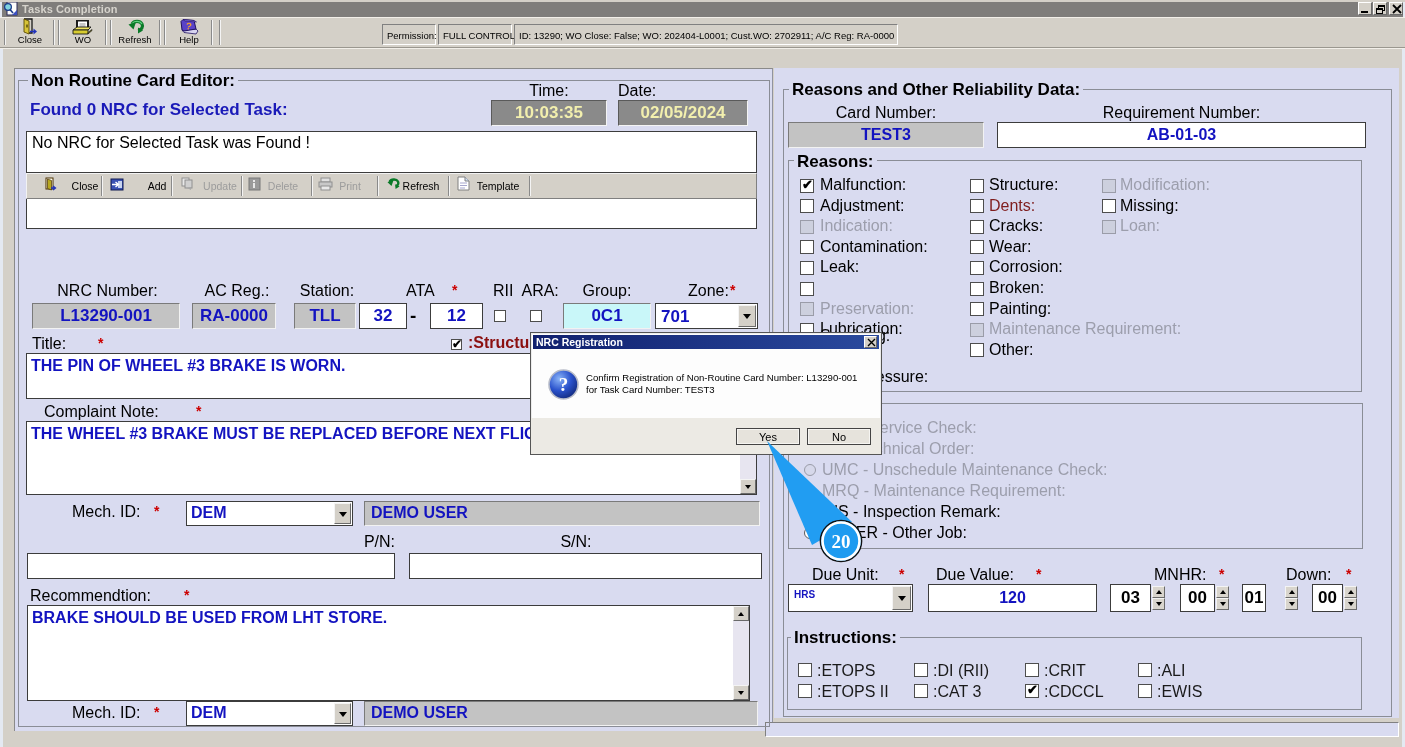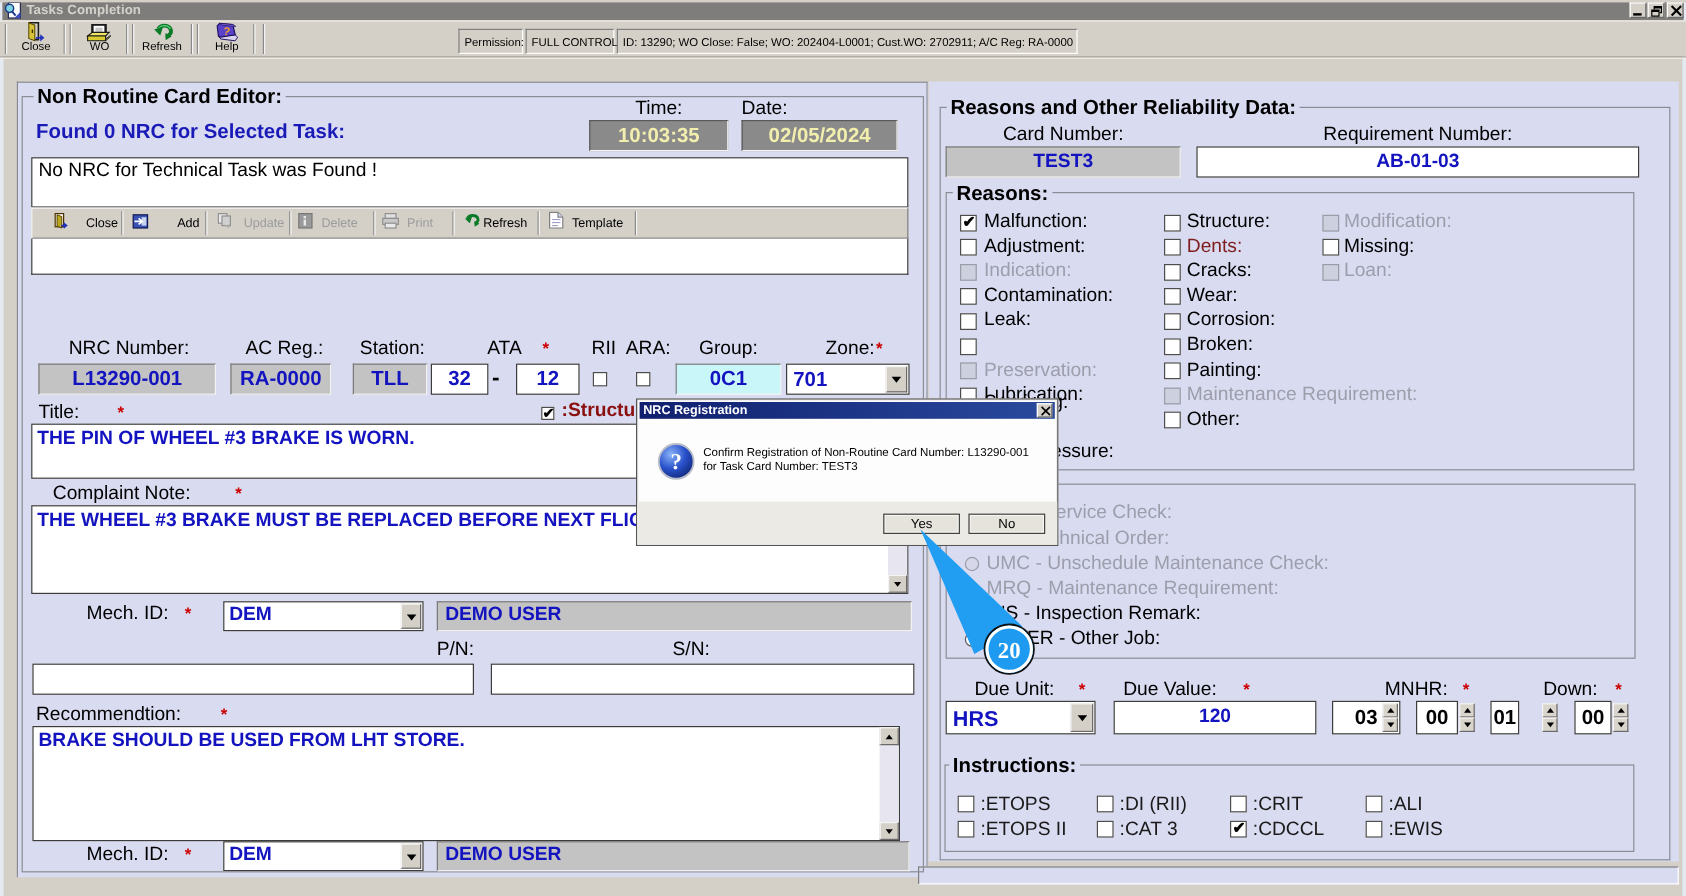--- a/index.html
+++ b/index.html
@@ -125,21 +125,21 @@
 
 <div class="abs gb" style="left:18px;top:80px;width:752px;height:647px;"></div>
 <div class="abs" style="left:28px;top:71px;font-size:17px;font-weight:bold;color:#000;background:#d9dbf0;padding:0 3px;">Non Routine Card Editor:</div>
 <div class="abs" style="left:30px;top:100px;font-size:17px;font-weight:bold;color:#1a1ab8;">Found 0 NRC for Selected Task:</div>
 <div class="abs lbl" style="left:491px;top:82px;width:116px;text-align:center;">Time:</div>
 <div class="abs lbl" style="left:618px;top:82px;width:130px;">Date:</div>
 <div class="abs sunk2" style="left:491px;top:100px;width:116px;height:26px;background:#8a8a8a;color:#f2efae;font-weight:bold;font-size:17px;text-align:center;line-height:24px;">10:03:35</div>
 <div class="abs sunk2" style="left:618px;top:100px;width:130px;height:26px;background:#8a8a8a;color:#f2efae;font-weight:bold;font-size:17px;text-align:center;line-height:24px;">02/05/2024</div>
 
 <div class="abs" style="left:26px;top:131px;width:731px;height:42px;background:#fff;border:1px solid #3c3c3c;"></div>
-<div class="abs" style="left:32px;top:134px;font-size:16px;color:#000;">No NRC for Technical Task was Found !</div>
+<div class="abs" style="left:32px;top:134px;font-size:16px;color:#000;">No NRC for Selected Task was Found !</div>
 
 <div class="abs" style="left:26px;top:173px;width:731px;height:26px;background:#d4d0c8;border:1px solid;border-color:#f2f2f2 #808080 #808080 #f2f2f2;"></div>
 <svg class="abs" style="left:43px;top:177px;" width="14" height="15" viewBox="0 0 14 15">
     <rect x="3" y="1" width="7" height="11" fill="#fffdef" stroke="#4a3000" stroke-width="1"></rect>
     <path d="M4.5 2 L8.5 3.5 L8.5 13 L4.5 11.5 Z" fill="#b8a820" stroke="#4a3000" stroke-width="0.7"></path>
     <path d="M8 11 h4 M10 9 l2.5 2 l-2.5 2" stroke="#2233bb" stroke-width="1.3" fill="none"></path>
   </svg>
 <div class="abs" style="left:53px;top:180px;width:64px;text-align:center;font-size:10.5px;color:#000;">Close</div>
 <svg class="abs" style="left:110px;top:178px;" width="14" height="13" viewBox="0 0 14 13">
     <rect x="1" y="1" width="12" height="11" fill="#3a52b4" stroke="#101a50" stroke-width="1"></rect>
@@ -342,24 +342,24 @@
 
 <div class="abs lbl" style="left:812px;top:566px;">Due Unit:</div>
 <div class="abs ast" style="left:899px;top:566px;">*</div>
 <div class="abs lbl" style="left:936px;top:566px;">Due Value:</div>
 <div class="abs ast" style="left:1036px;top:566px;">*</div>
 <div class="abs lbl" style="left:1154px;top:566px;">MNHR:</div>
 <div class="abs ast" style="left:1219px;top:566px;">*</div>
 <div class="abs lbl" style="left:1286px;top:566px;">Down:</div>
 <div class="abs ast" style="left:1346px;top:566px;">*</div>
 <div class="abs whitefield" style="left:788px;top:584px;width:125px;height:28px;"></div>
-<div class="abs navy" style="left:794px;top:589px;font-size:18px;">HRS</div>
+<div class="abs navy" style="left:794px;top:589px;font-size:10px;">HRS</div>
 <div class="ddbtn" style="left:892px;top:586px;width:19px;height:24px;"></div>
 <div class="abs whitefield fieldtext" style="left:928px;top:584px;width:169px;height:28px;line-height:26px;font-size:16px;">120</div>
-<div class="abs whitefield" style="left:1110px;top:584px;width:57px;height:28px;font-size:17px;font-weight:bold;color:#000;text-align:center;line-height:26px;">03</div>
+<div class="abs whitefield" style="left:1110px;top:584px;width:41px;height:28px;font-size:17px;font-weight:bold;color:#000;text-align:center;line-height:26px;">03</div>
 <div class="spinbtn" style="left:1152px;top:586px;width:13px;height:12px;">
     <i class="tri-u"></i>
   </div>
 <div class="spinbtn" style="left:1152px;top:598px;width:13px;height:12px;">
     <i class="tri-d"></i>
   </div>
 <div class="abs whitefield" style="left:1180px;top:584px;width:35px;height:28px;font-size:17px;font-weight:bold;color:#000;text-align:center;line-height:26px;">00</div>
 <div class="spinbtn" style="left:1216px;top:586px;width:13px;height:12px;">
     <i class="tri-u"></i>
   </div>

